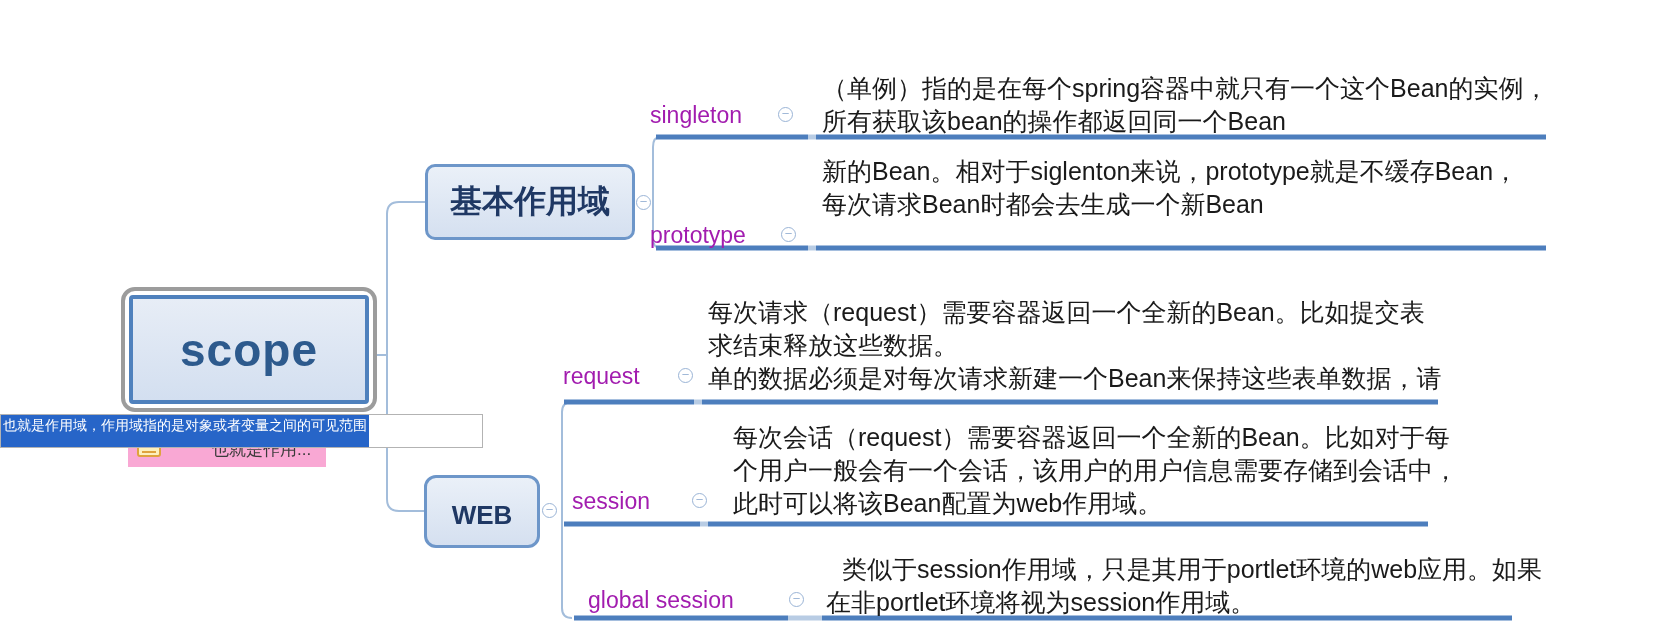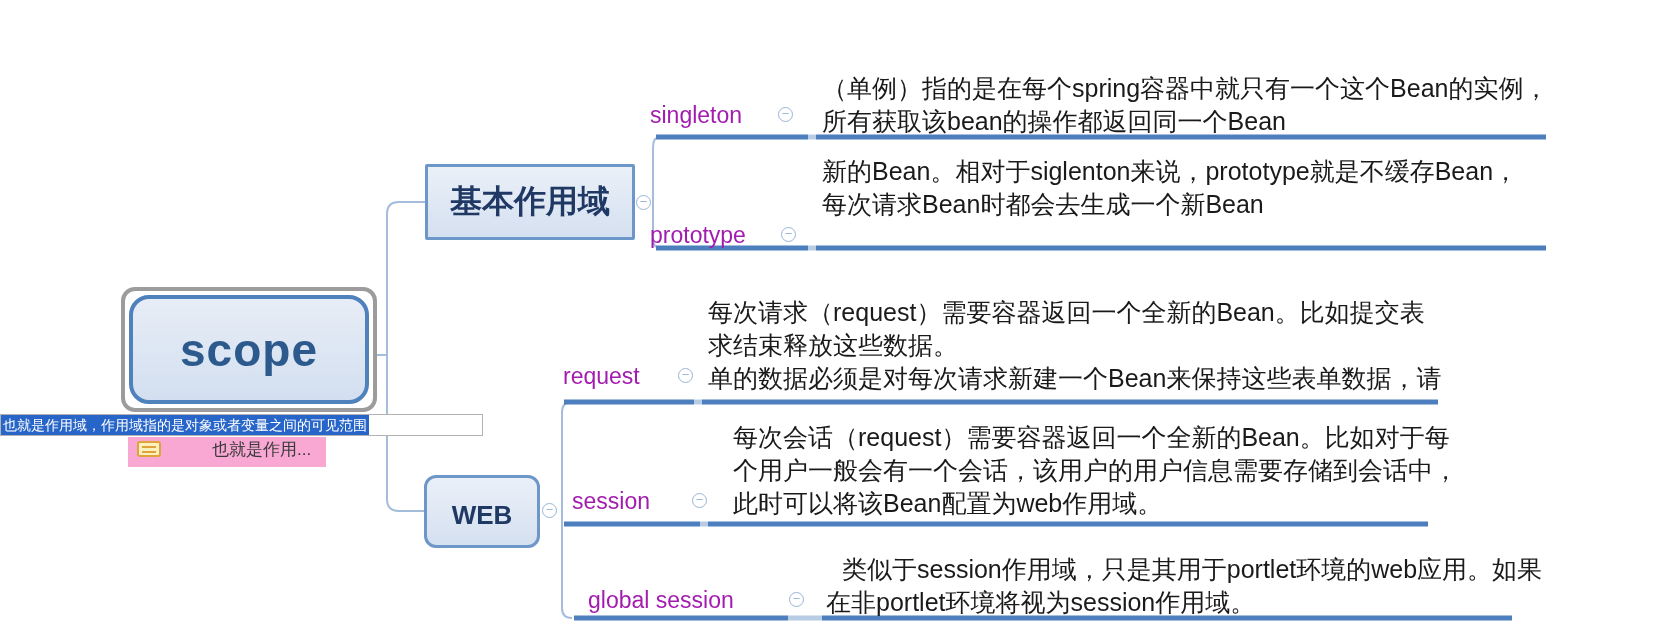--- a/index.html
+++ b/index.html
@@ -1,40 +1,40 @@
 <!DOCTYPE html>
 <html><head>
 <meta charset="utf-8">
 <style>
   html,body{margin:0;padding:0;background:#fff;}
   body{font-family:"Liberation Sans","DejaVu Sans",sans-serif;}
   #canvas{position:relative;width:1659px;height:642px;background:#ffffff;overflow:hidden;}
   #connectors{position:absolute;left:0;top:0;z-index:1;}
 
   .node{position:absolute;z-index:3;display:flex;align-items:center;justify-content:center;
-        border:3px solid #6d96c9;border-radius:2px;
+        border:3px solid #6d96c9;border-radius:10px;
         background:linear-gradient(#eaf0f8,#d5e0f0);box-sizing:border-box;}
   .node .nlabel{color:#1f3864;font-weight:600;white-space:nowrap;}
 
   .rootframe{position:absolute;z-index:3;border:4px solid #9c9c9c;border-radius:14px;
              background:#fff;box-sizing:border-box;padding:4px;}
-  .rootnode{width:100%;height:100%;border:4px solid #4f81bd;border-radius:20px;
+  .rootnode{width:100%;height:100%;border:4px solid #4f81bd;border-radius:4px;
             background:linear-gradient(#e7edf6,#d3dff0);box-sizing:border-box;
             display:flex;align-items:center;justify-content:center;}
   .rootnode .nlabel{color:#2d5a8d;font-weight:bold;font-size:46px;letter-spacing:1px;}
 
   .topic-label{position:absolute;z-index:3;font-size:23px;color:#a21caf;white-space:nowrap;}
   .topic-text{position:absolute;z-index:3;color:#1a1a1a;}
   .topic-text .tline{font-size:25px;line-height:33px;white-space:nowrap;}
 
   .collapse{position:absolute;z-index:4;width:15px;height:15px;border-radius:50%;
             border:1px solid #9ab4d6;background:#fff;box-sizing:border-box;
             color:#9ab4d6;font-size:13px;line-height:11px;text-align:center;cursor:pointer;}
 
-  .edittip{position:absolute;z-index:5;left:0;top:414px;width:483px;height:22px;
+  .edittip{position:absolute;z-index:5;left:0;top:414px;width:483px;height:34px;
            background:#fff;border:1px solid #b3b3b3;box-sizing:border-box;overflow:hidden;}
   .edittip .hl{display:inline-block;height:100%;background:#2765c8;color:#fff;
                font-size:14px;line-height:20px;padding:0 2px;white-space:nowrap;}
 
   .note{position:absolute;z-index:4;left:128px;top:437px;width:198px;height:30px;
         background:#f9a8d4;}
   .noteicon{position:absolute;left:9px;top:4px;width:24px;height:16px;box-sizing:border-box;
             border:2px solid #dfa33c;border-radius:3px;background:#fcf0bd;}
   .noteicon i{position:absolute;left:3px;right:3px;height:2px;background:#dfa33c;}
   .noteicon i.b1{top:3px;} .noteicon i.b2{top:8px;}

